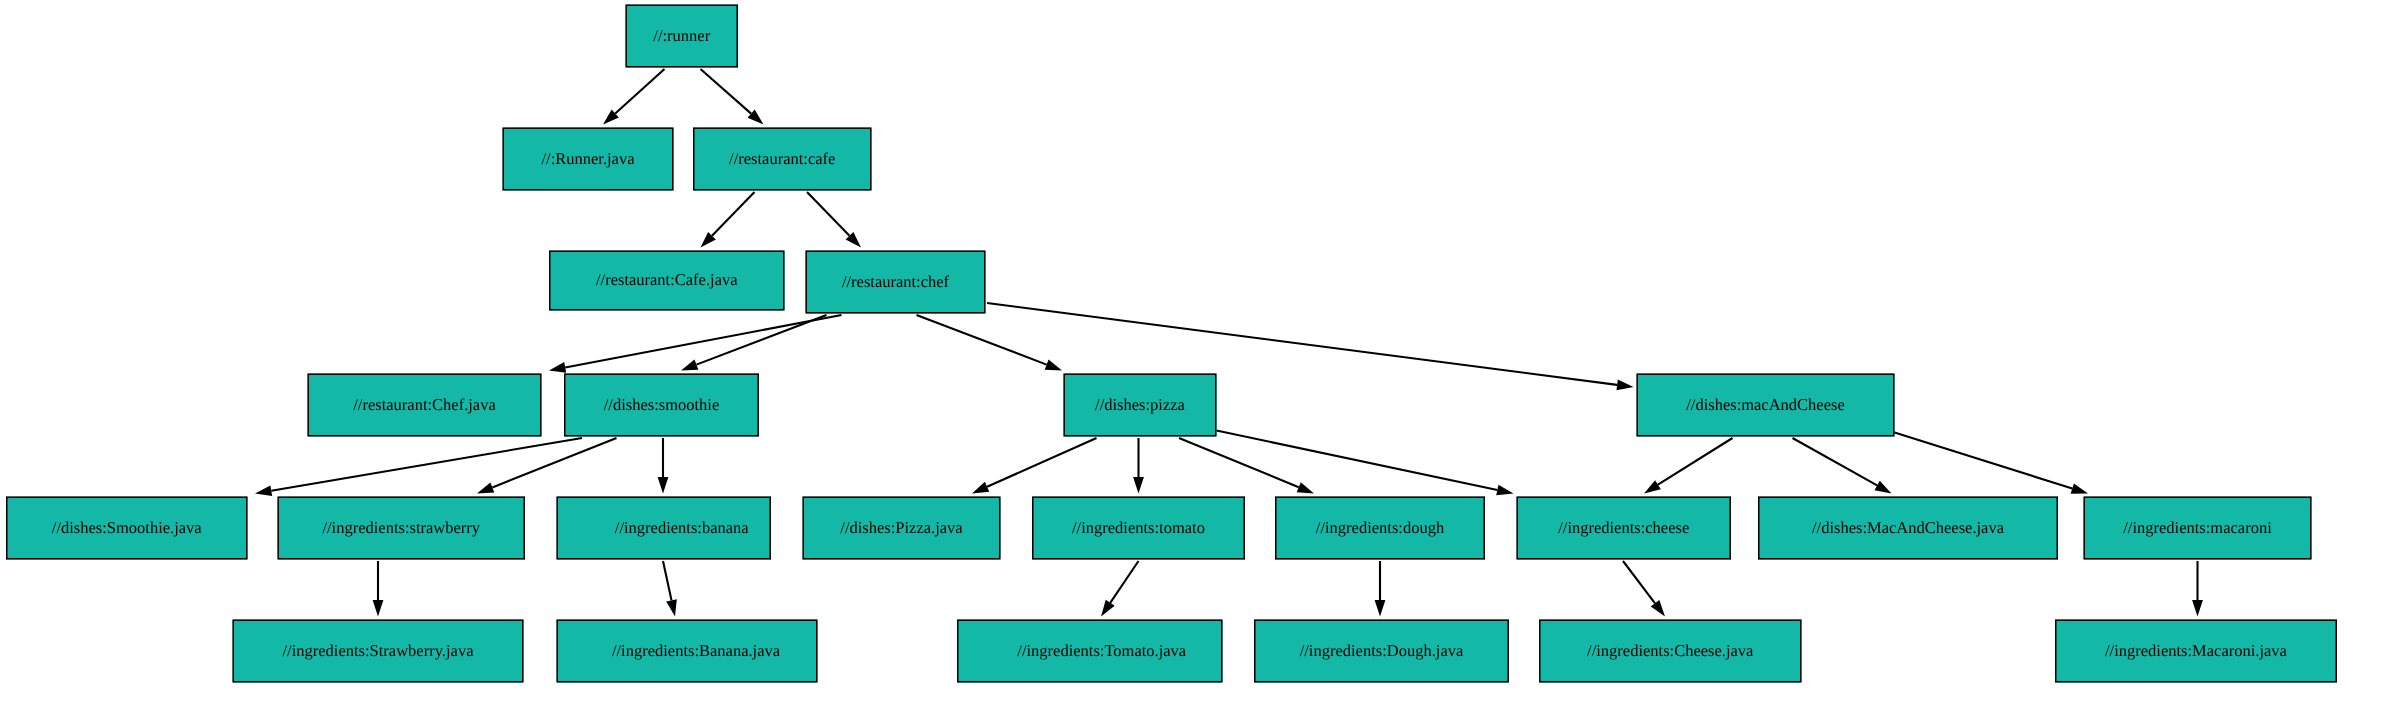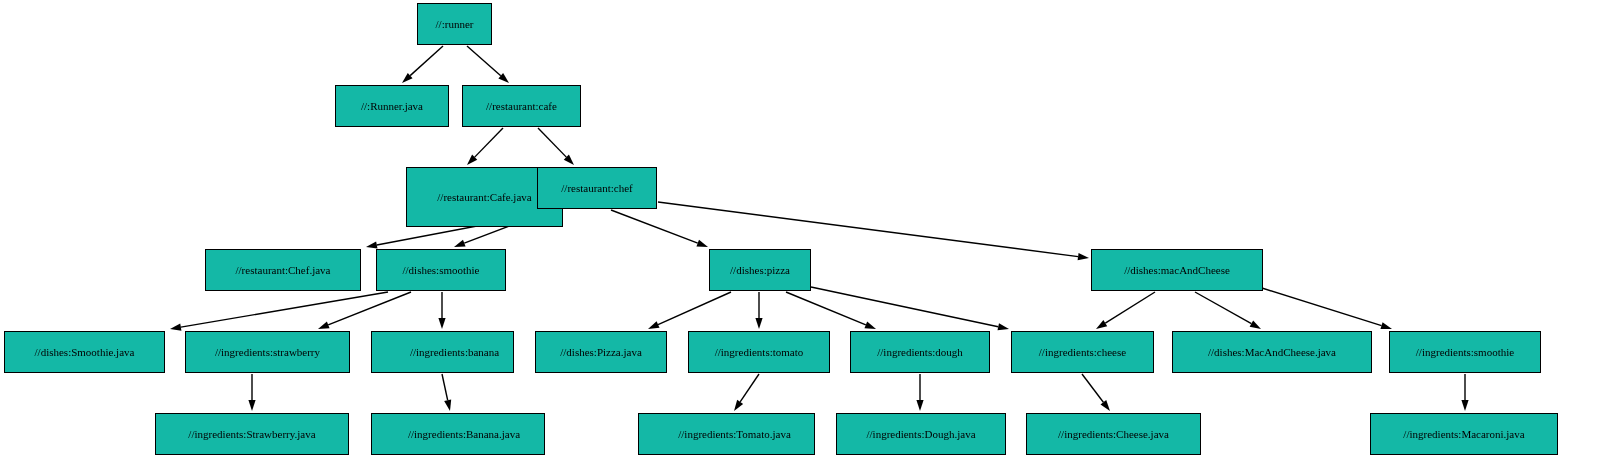--- a/index.html
+++ b/index.html
@@ -155,21 +155,21 @@
   <div id="nodes-layer">
       <div class="gnode" style="left: 417px; top: 3px; width: 75px; height: 42px;">
         <span class="nlabel">//:runner</span>
       </div>
       <div class="gnode" style="left: 335px; top: 85px; width: 114px; height: 42px;">
         <span class="nlabel">//:Runner.java</span>
       </div>
       <div class="gnode" style="left: 462px; top: 85px; width: 119px; height: 42px;">
         <span class="nlabel">//restaurant:cafe</span>
       </div>
-      <div class="gnode" style="left: 366px; top: 167px; width: 157px; height: 60px; margin-left: 40px;">
+      <div class="gnode" style="left: 366px; top: 167px; width: 157px; height: 40px;">
         <span class="nlabel">//restaurant:Cafe.java</span>
       </div>
       <div class="gnode" style="left: 537px; top: 167px; width: 120px; height: 42px;">
         <span class="nlabel">//restaurant:chef</span>
       </div>
       <div class="gnode" style="left: 205px; top: 249px; width: 156px; height: 42px;">
         <span class="nlabel">//restaurant:Chef.java</span>
       </div>
       <div class="gnode" style="left: 376px; top: 249px; width: 130px; height: 42px;">
         <span class="nlabel">//dishes:smoothie</span>
@@ -198,21 +198,21 @@
       <div class="gnode" style="left: 850px; top: 331px; width: 140px; height: 42px;">
         <span class="nlabel">//ingredients:dough</span>
       </div>
       <div class="gnode" style="left: 1011px; top: 331px; width: 143px; height: 42px;">
         <span class="nlabel">//ingredients:cheese</span>
       </div>
       <div class="gnode" style="left: 1172px; top: 331px; width: 200px; height: 42px;">
         <span class="nlabel">//dishes:MacAndCheese.java</span>
       </div>
       <div class="gnode" style="left: 1389px; top: 331px; width: 152px; height: 42px;">
-        <span class="nlabel">//ingredients:smoothie</span>
+        <span class="nlabel">//ingredients:macaroni</span>
       </div>
       <div class="gnode" style="left: 155px; top: 413px; width: 194px; height: 42px;">
         <span class="nlabel">//ingredients:Strawberry.java</span>
       </div>
       <div class="gnode" style="left: 371px; top: 413px; width: 174px; height: 42px; padding-left: 12px;">
         <span class="nlabel">//ingredients:Banana.java</span>
       </div>
       <div class="gnode" style="left: 638px; top: 413px; width: 177px; height: 42px; padding-left: 16px;">
         <span class="nlabel">//ingredients:Tomato.java</span>
       </div>

